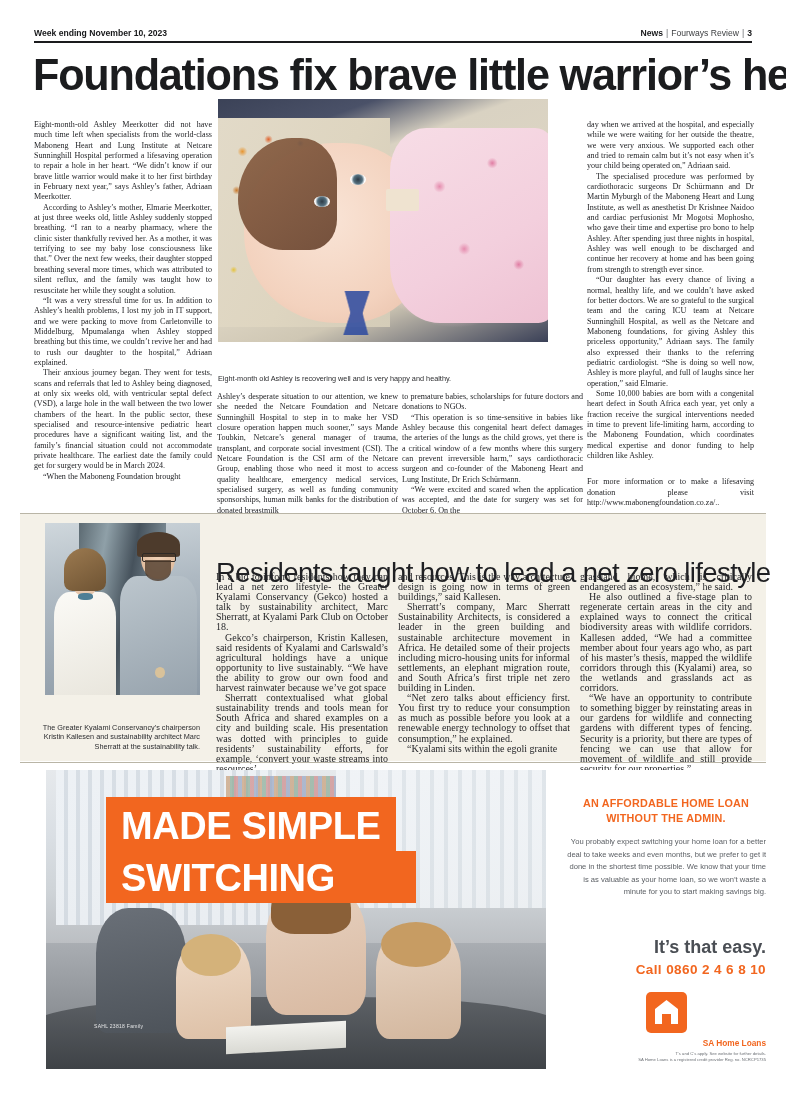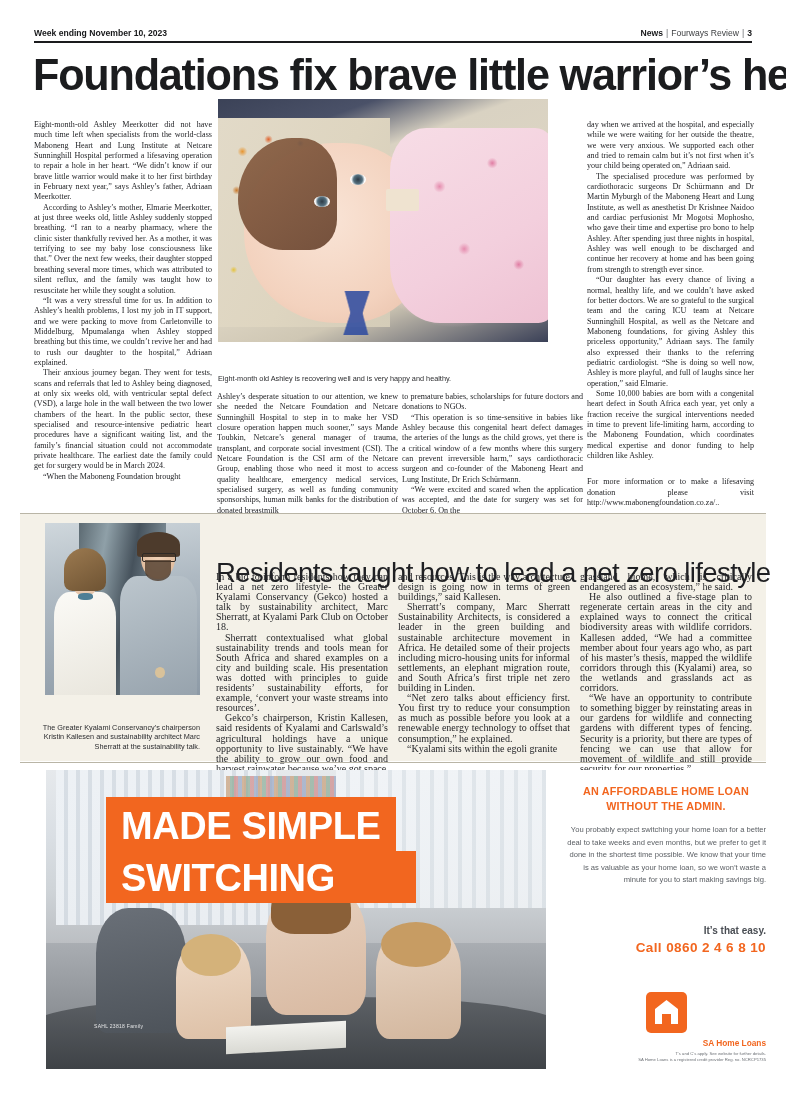--- a/index.html
+++ b/index.html
@@ -317,31 +317,31 @@
     font-size:5px;color:#ffffff;opacity:.85;letter-spacing:.3px;
   }
 
   .ad-right{
     position:absolute;left:546px;top:14px;width:200px;text-align:center;
   }
   .ad-head{
     font-family:"Liberation Sans", sans-serif;
     font-weight:bold;font-size:10.8px;line-height:14.5px;
     color:#f2661f;letter-spacing:0.2px;
-    margin:0 0 11px 0;
+    margin:12px 0 11px 0;
   }
   .ad-body{
     font-family:"Liberation Sans", sans-serif;
     font-size:7.6px;line-height:12.6px;color:#5a5e63;
     text-align:right;margin:0;
   }
   .ad-easy{
     margin-top:38px;
     font-family:"Liberation Sans", sans-serif;
-    font-weight:bold;font-size:10px;color:#4a4e54;
+    font-weight:bold;font-size:18px;color:#4a4e54;
     text-align:right;
   }
   .ad-call{
     margin-top:4px;
     font-family:"Liberation Sans", sans-serif;
     font-weight:bold;font-size:13.5px;color:#f2661f;
     text-align:right;letter-spacing:0.4px;
   }
   .ad-logo-wrap{
     position:absolute;left:546px;top:222px;width:200px;text-align:right;
@@ -406,21 +406,21 @@
     </div>
     <div class="col c2">
       <p class="noindent">Ashley’s desperate situation to our attention, we knew she needed the Netcare Foundation and Netcare Sunninghill Hospital to step in to make her VSD closure operation happen much sooner,” says Mande Toubkin, Netcare’s general manager of trauma, transplant, and corporate social investment (CSI). The Netcare Foundation is the CSI arm of the Netcare Group, enabling those who need it most to access quality healthcare, emergency medical services, specialised surgery, as well as funding community sponsorships, human milk banks for the distribution of donated breastmilk</p>
     </div>
     <div class="col c3">
       <p class="noindent">to premature babies, scholarships for future doctors and donations to NGOs.</p>
       <p>“This operation is so time-sensitive in babies like Ashley because this congenital heart defect damages the arteries of the lungs as the child grows, yet there is a critical window of a few months where this surgery can prevent irreversible harm,” says cardiothoracic surgeon and co-founder of the Maboneng Heart and Lung Institute, Dr Erich Schürmann.</p>
       <p>“We were excited and scared when the application was accepted, and the date for surgery was set for October 6. On the</p>
     </div>
     <div class="col c4">
-      <p class="noindent">day when we arrived at the hospital, and especially while we were waiting for her outside the theatre, we were very anxious. We supported each other and tried to remain calm but it’s not first when it’s your child being operated on,” Adriaan said.</p>
+      <p class="noindent">day when we arrived at the hospital, and especially while we were waiting for her outside the theatre, we were very anxious. We supported each other and tried to remain calm but it’s not easy when it’s your child being operated on,” Adriaan said.</p>
       <p>The specialised procedure was performed by cardiothoracic surgeons Dr Schürmann and Dr Martin Myburgh of the Maboneng Heart and Lung Institute, as well as anesthetist Dr Krishnee Naidoo and cardiac perfusionist Mr Mogotsi Mophosho, who gave their time and expertise pro bono to help Ashley. After spending just three nights in hospital, Ashley was well enough to be discharged and continue her recovery at home and has been going from strength to strength ever since.</p>
       <p>“Our daughter has every chance of living a normal, healthy life, and we couldn’t have asked for better doctors. We are so grateful to the surgical team and the caring ICU team at Netcare Sunninghill Hospital, as well as the Netcare and Maboneng foundations, for giving Ashley this priceless opportunity,” Adriaan says. The family also expressed their thanks to the referring pediatric cardiologist. “She is doing so well now, Ashley is more playful, and full of laughs since her operation,” said Elmarie.</p>
       <p>Some 10,000 babies are born with a congenital heart defect in South Africa each year, yet only a fraction receive the surgical interventions needed in time to prevent life-limiting harm, according to the Maboneng Foundation, which coordinates medical expertise and donor funding to help children like Ashley.</p>
       <p class="noindent">For more information or to make a lifesaving donation please visit http://www.mabonengfoundation.co.za/..</p>
     </div>
   </div>
 
   <div class="sec2">
     <div class="sec2-rule-top"></div>
   </div>
@@ -442,22 +442,22 @@
       <div class="watch"></div>
     </div>
   </div>
   <div class="caption cap2">The Greater Kyalami Conservancy’s chairperson Kristin Kallesen and sustainability architect Marc Sherratt at the sustainability talk.</div>
 
   <div class="headline2">Residents taught how to lead a net zero lifestyle</div>
 
   <div class="art2">
     <div class="col a2c1">
       <p class="noindent">In a bid to inform residents how they can lead a net zero lifestyle- the Greater Kyalami Conservancy (Gekco) hosted a talk by sustainability architect, Marc Sherratt, at Kyalami Park Club on October 18.</p>
+      <p>Gekco’s chairperson, Kristin Kallesen, said residents of Kyalami and Carlswald’s agricultural holdings have a unique opportunity to live sustainably. “We have the ability to grow our own food and harvest rainwater because we’ve got space</p>
       <p>Sherratt contextualised what global sustainability trends and tools mean for South Africa and shared examples on a city and building scale. His presentation was dotted with principles to guide residents’ sustainability efforts, for example, ‘convert your waste streams into resources’.</p>
-      <p>Gekco’s chairperson, Kristin Kallesen, said residents of Kyalami and Carlswald’s agricultural holdings have a unique opportunity to live sustainably. “We have the ability to grow our own food and harvest rainwater because we’ve got space</p>
     </div>
     <div class="col a2c2">
       <p class="noindent">and resources. This is the way architecture design is going now in terms of green buildings,” said Kallesen.</p>
       <p>Sherratt’s company, Marc Sherratt Sustainability Architects, is considered a leader in the green building and sustainable architecture movement in Africa. He detailed some of their projects including micro-housing units for informal settlements, an elephant migration route, and South Africa’s first triple net zero building in Linden.</p>
       <p>“Net zero talks about efficiency first. You first try to reduce your consumption as much as possible before you look at a renewable energy technology to offset that consumption,” he explained.</p>
       <p>“Kyalami sits within the egoli granite</p>
     </div>
     <div class="col a2c3">
       <p class="noindent">grassland biome, which is critically endangered as an ecosystem,” he said.</p>
       <p>He also outlined a five-stage plan to regenerate certain areas in the city and explained ways to connect the critical biodiversity areas with wildlife corridors. Kallesen added, “We had a committee member about four years ago who, as part of his master’s thesis, mapped the wildlife corridors through this (Kyalami) area, so the wetlands and grasslands act as corridors.</p>

